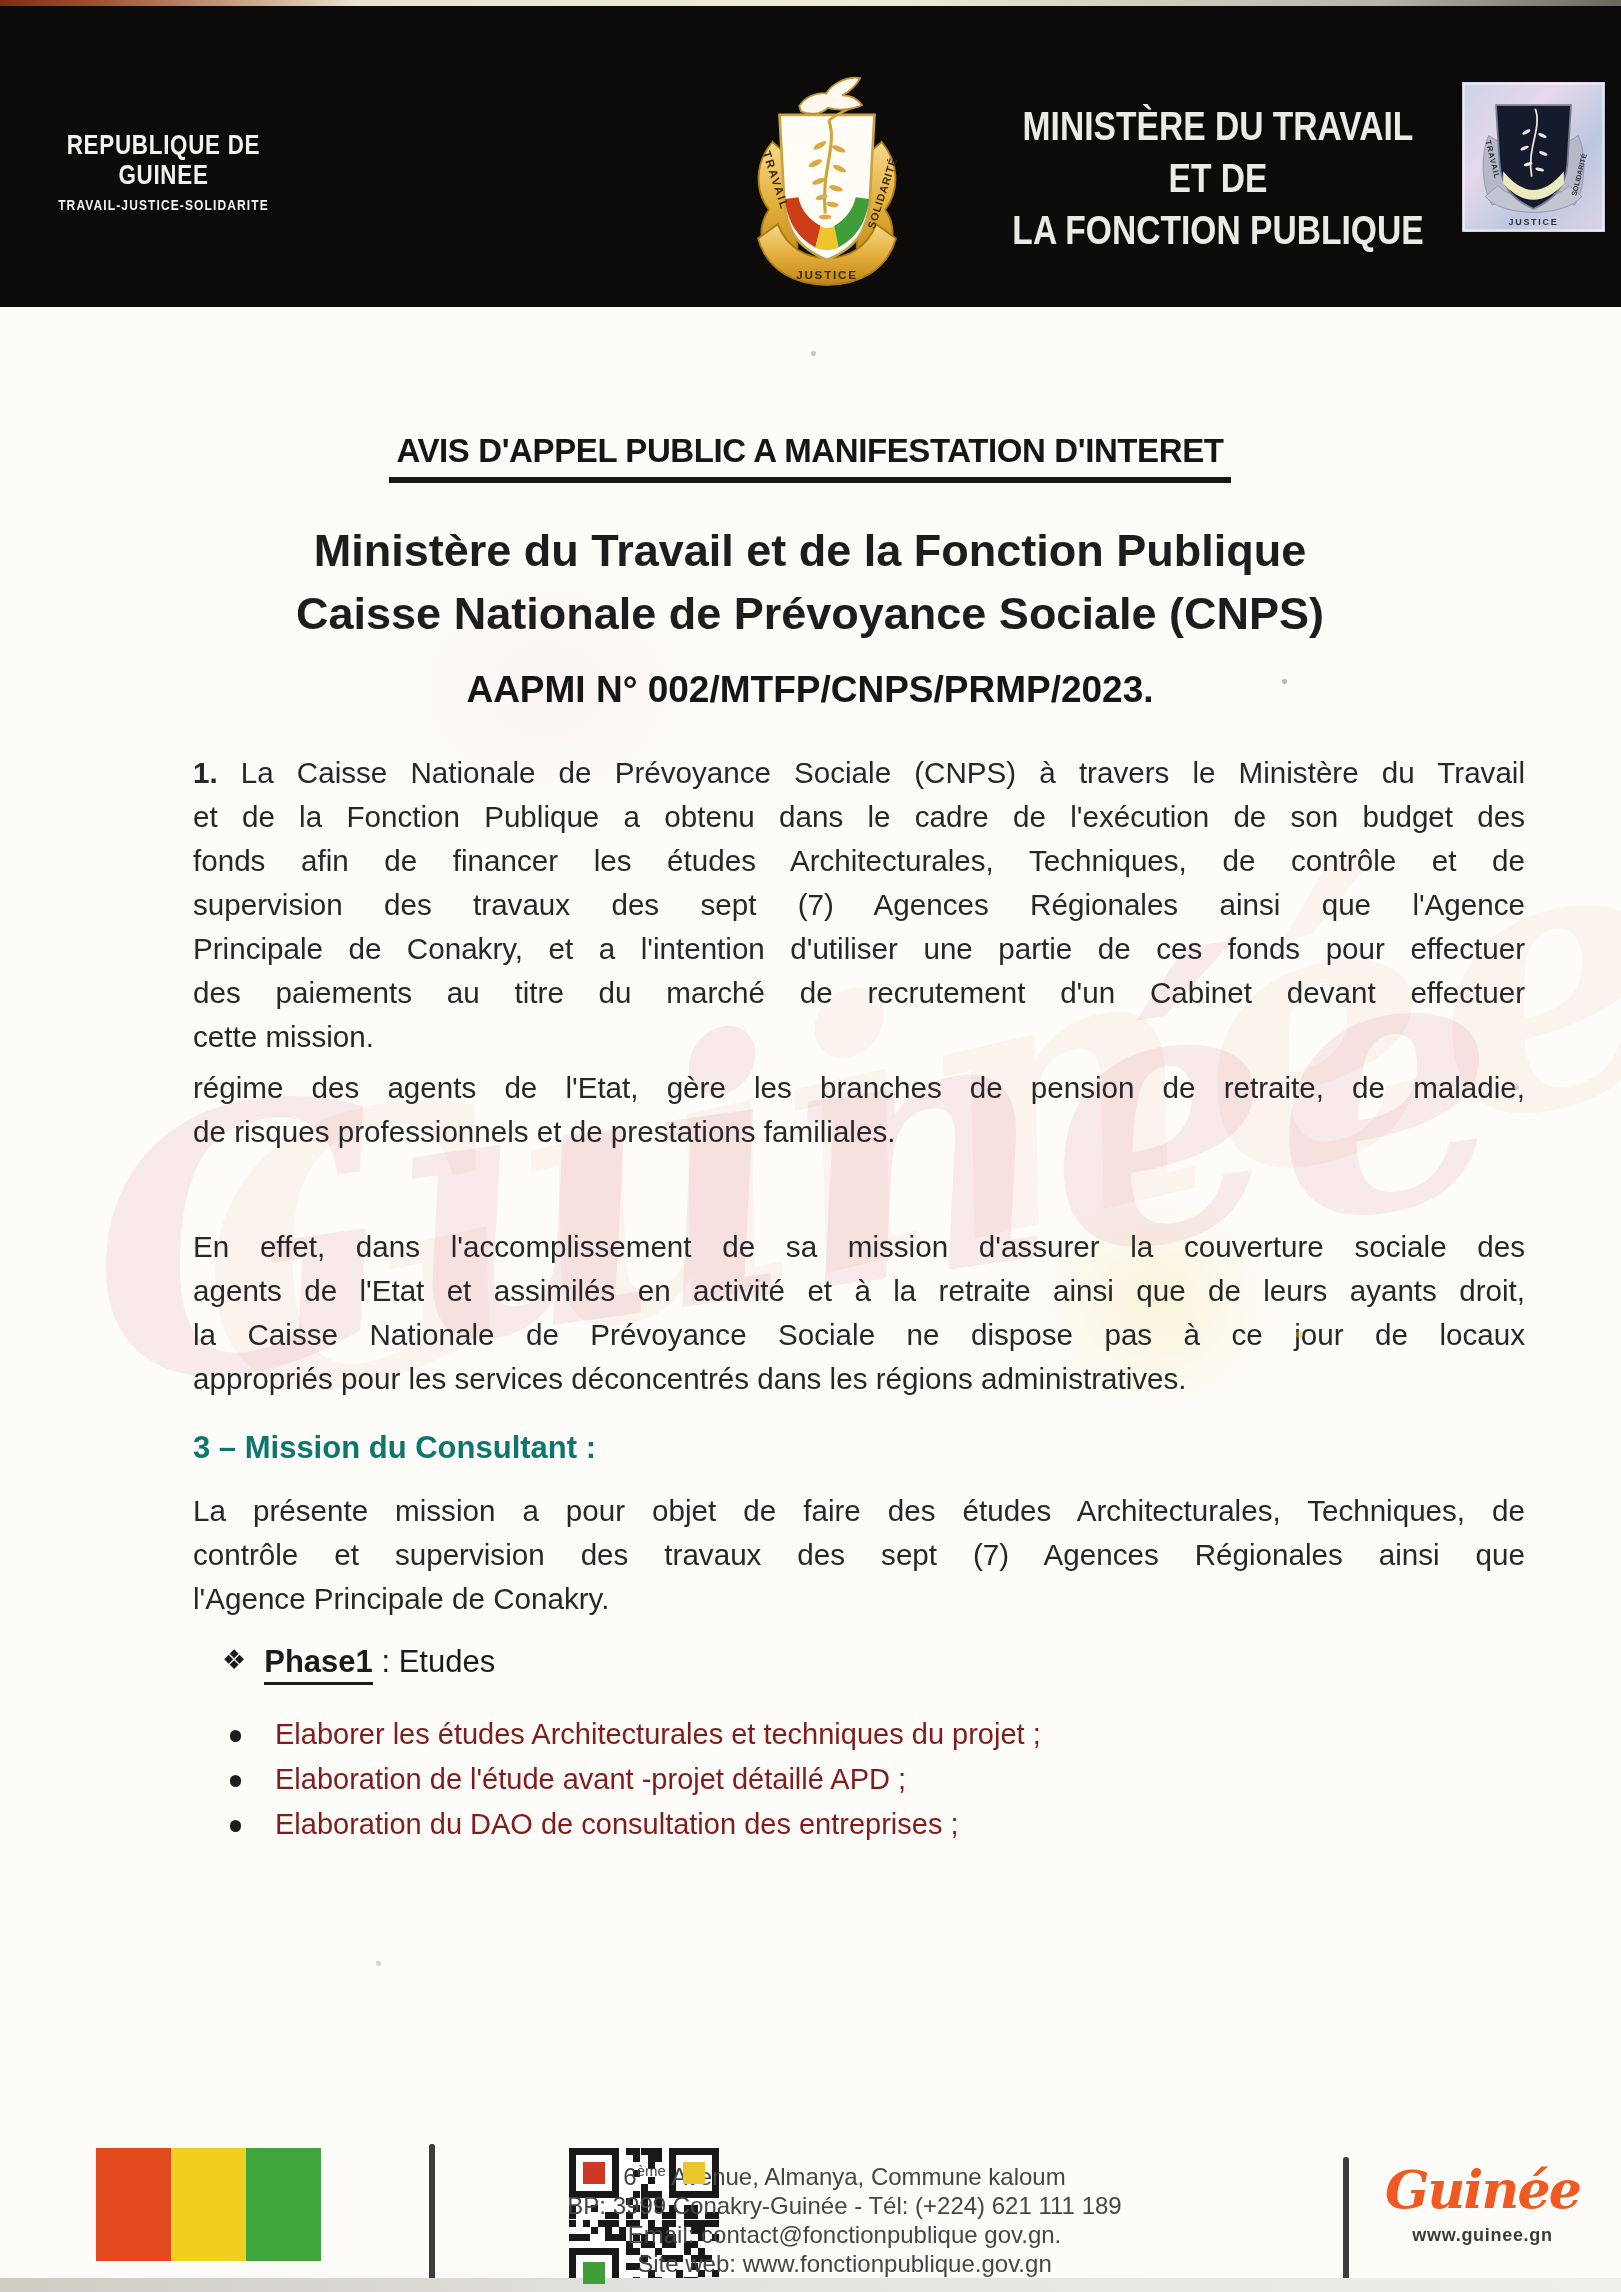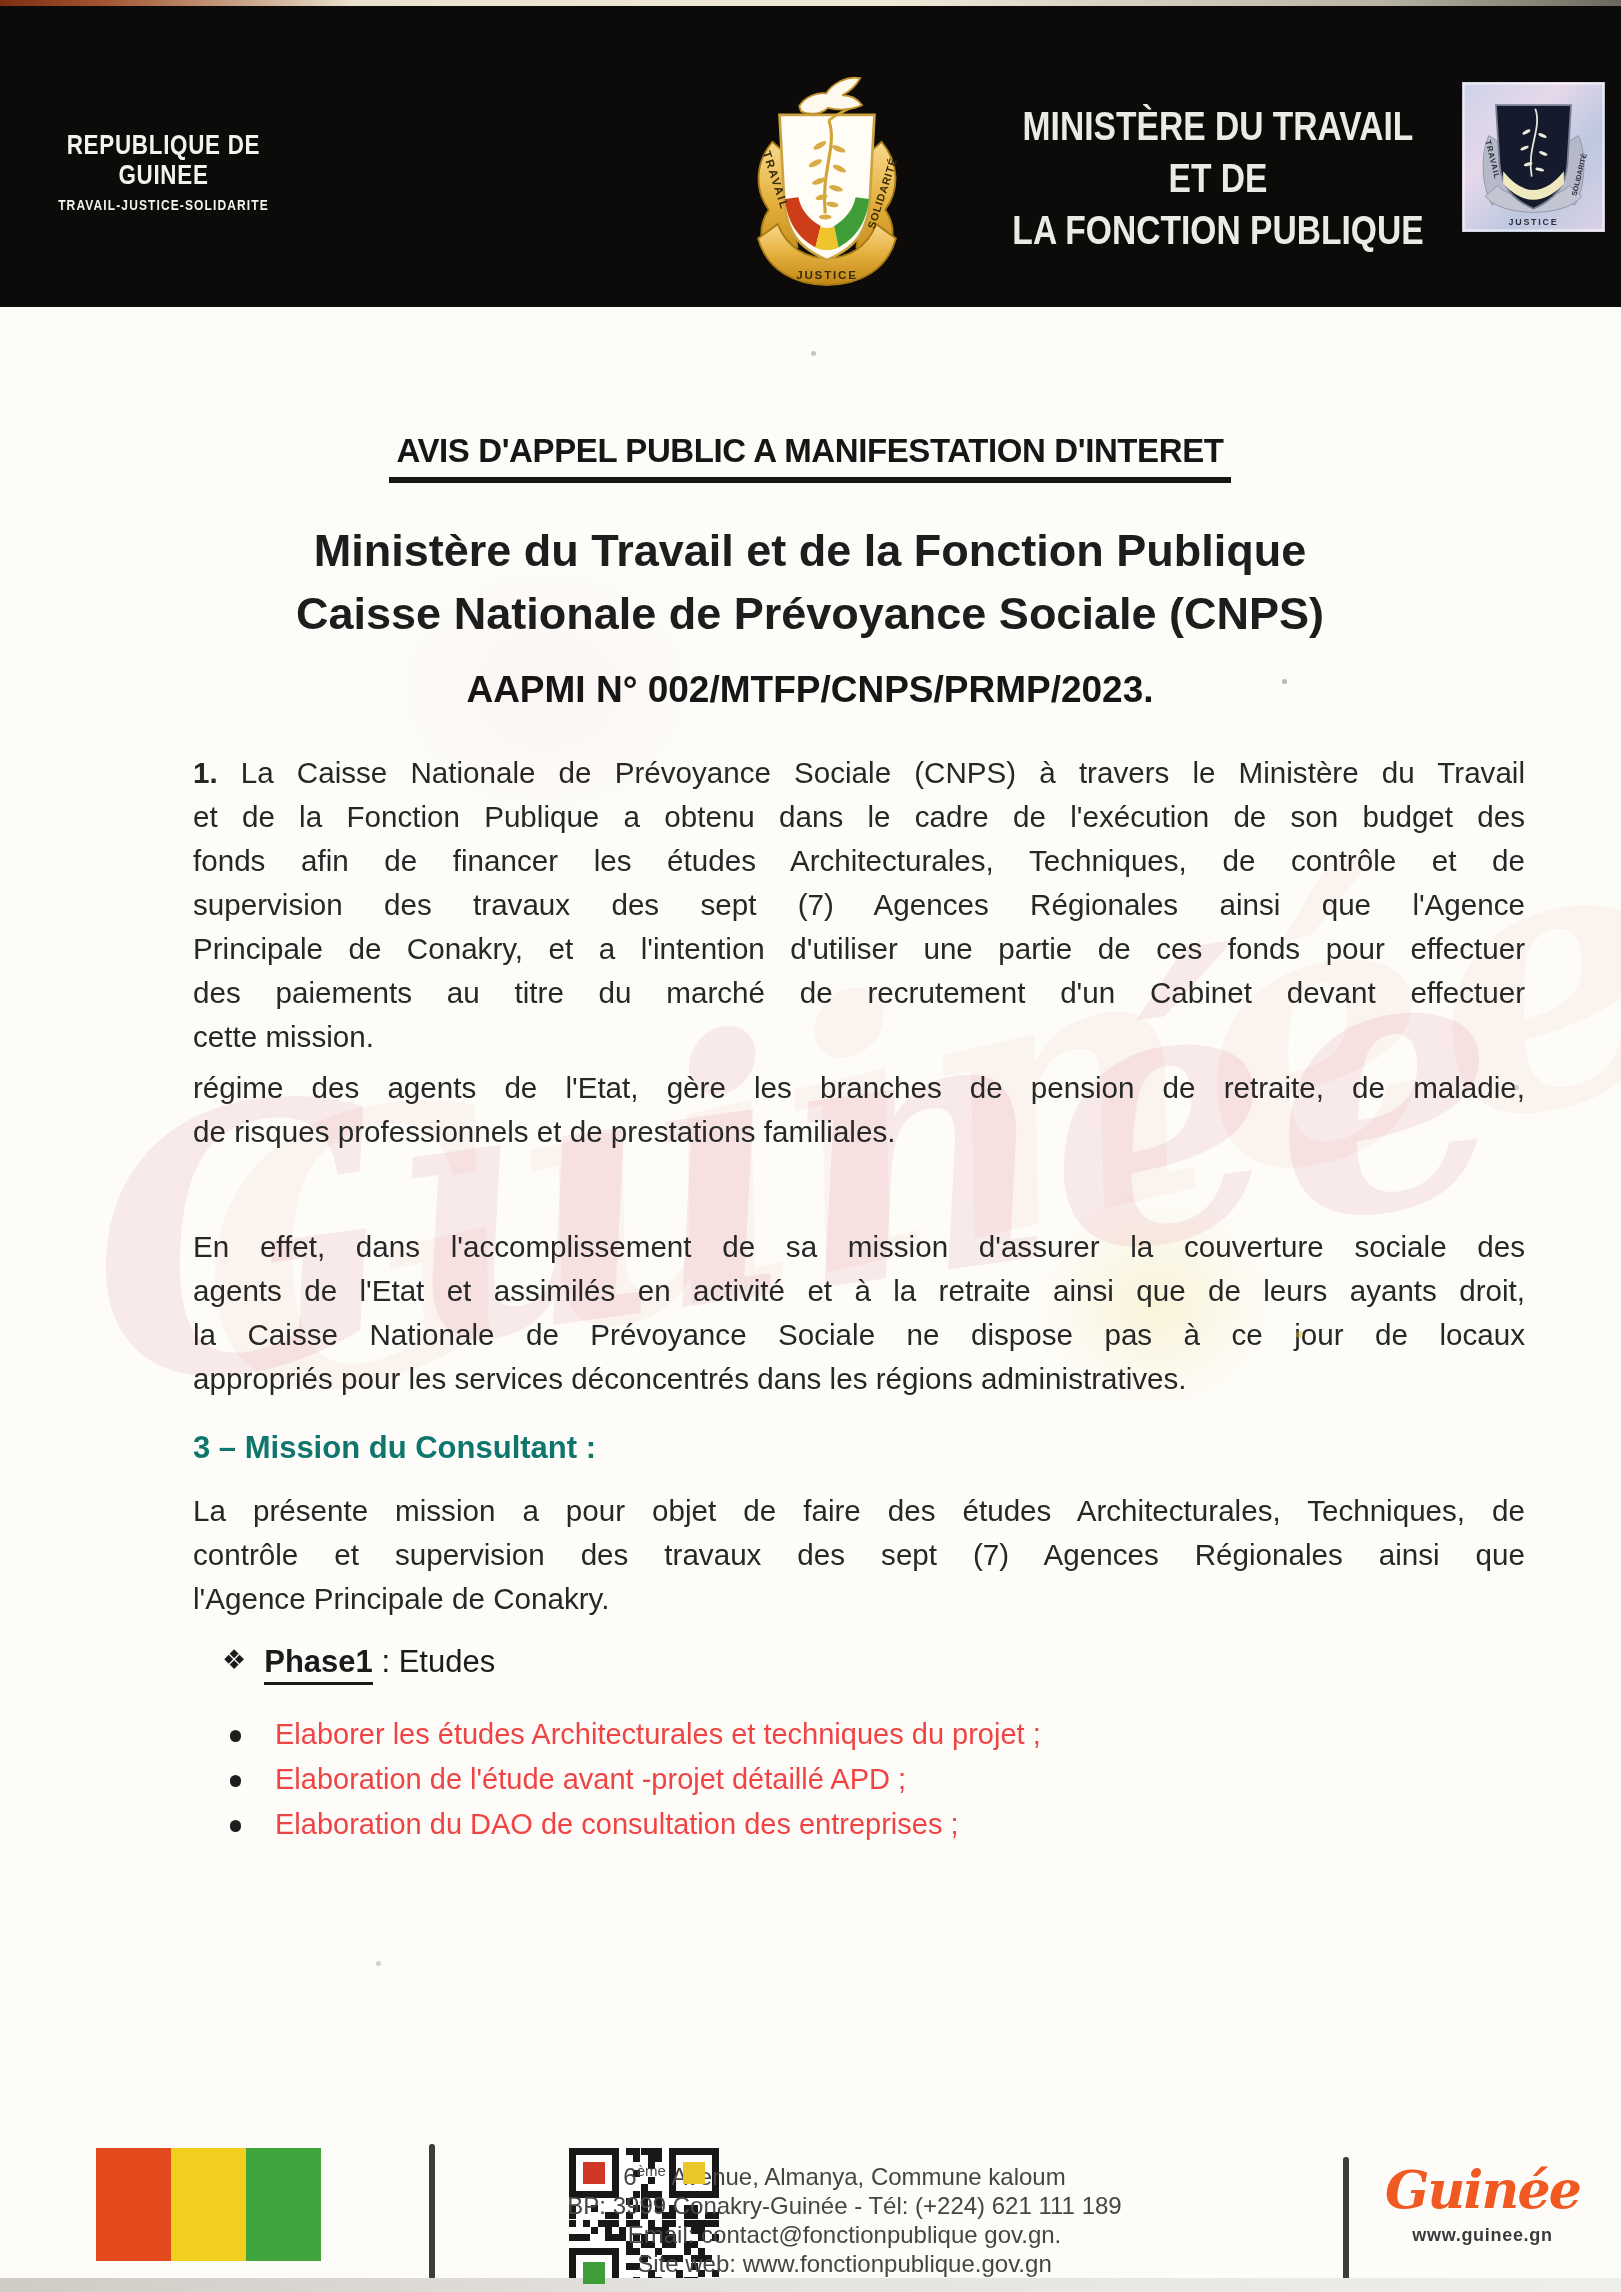--- a/index.html
+++ b/index.html
@@ -51,21 +51,21 @@
   .p1{top:751px}.p2{top:1066px}.p3{top:1225px}.p4{top:1489px}
   .num{font-weight:bold}
 
   .h3head{position:absolute;left:193px;top:1430px;font-size:31px;font-weight:bold;color:#0f766e}
 
   .phase{position:absolute;left:222px;top:1644px;font-size:31px;color:#1b1b1b}
   .ph-marker{font-size:27px;margin-right:18px;position:relative;top:-2.7px}
   .ph-label{font-weight:bold;border-bottom:3.6px solid #1b1b1b;padding-bottom:2.7px}
 
   .bullets{position:absolute;left:228px;top:1712px;list-style:none}
-  .bullets li{height:45px;line-height:45px;font-size:29px;color:#ef4444;position:relative;padding-left:47px}
+  .bullets li{height:45px;line-height:45px;font-size:29px;color:#7f1d1d;position:relative;padding-left:47px}
   .bullets .dot{position:absolute;left:1.8px;top:18px;width:11.6px;height:11.6px;border-radius:50%;background:#1e1e1e}
 
   
   .flag{position:absolute;left:96px;top:2148px;width:225px;height:113px;display:flex}
   .flag i{flex:1}
   .fr{background:var(--flag-red,#e2491d)}
   .fy{background:var(--flag-yellow,#f0cf1e)}
   .fg{background:var(--flag-green,#3fa53c)}
   .vdiv{position:absolute;width:6.3px;background:#3d3d3d;border-radius:2.7px}
   .d1{left:429px;top:2144px;height:136px}

